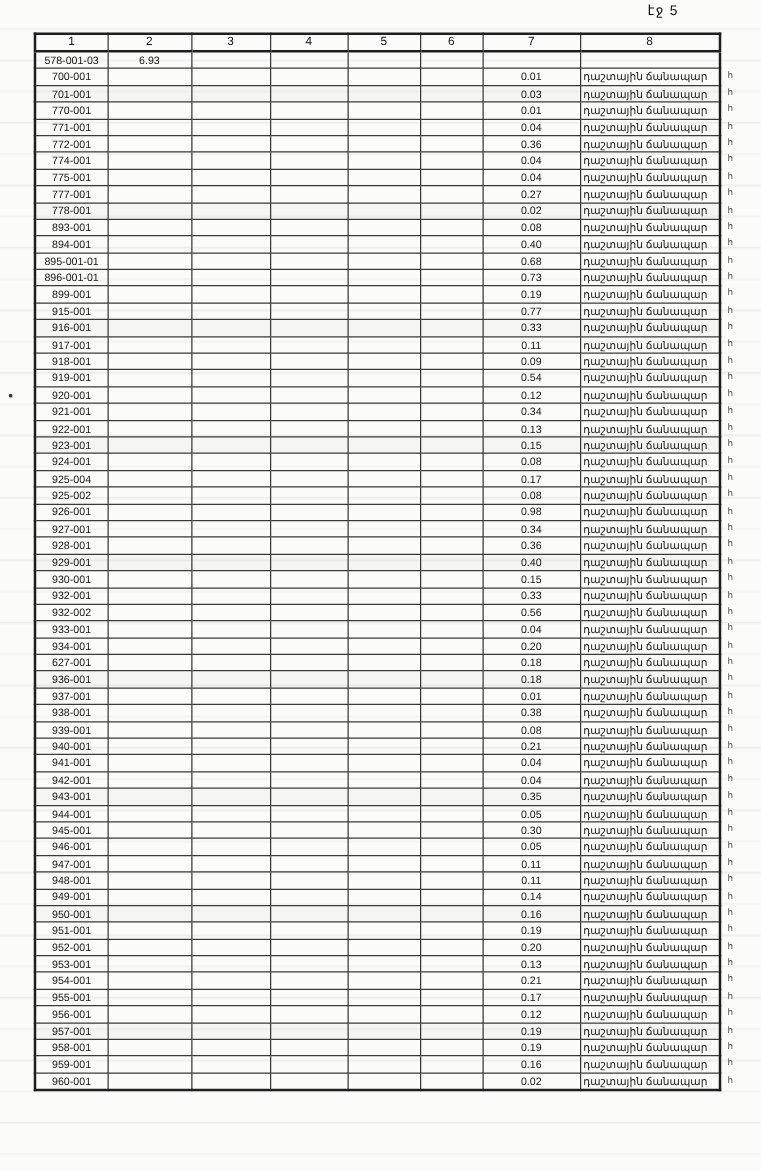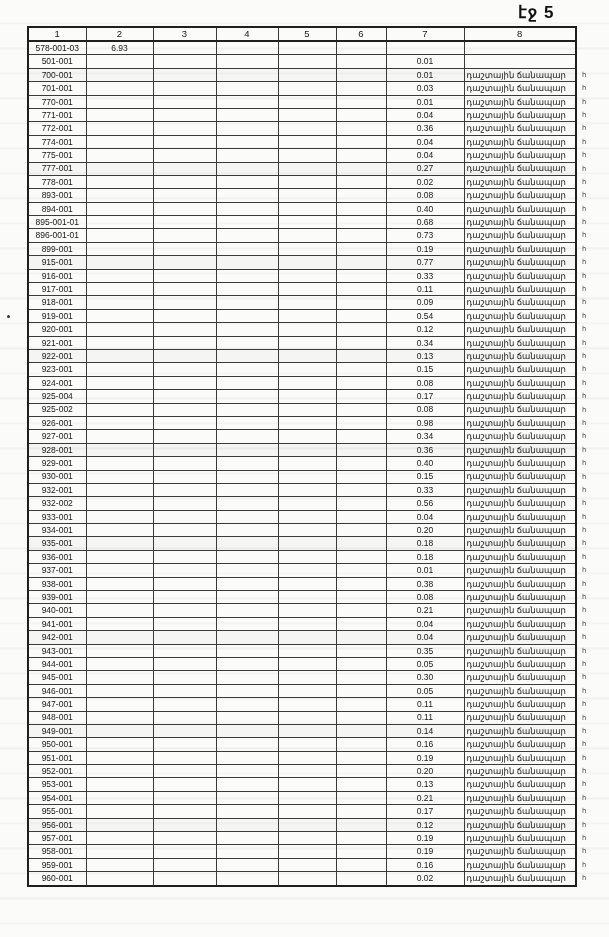--- a/index.html
+++ b/index.html
@@ -18,21 +18,21 @@
     background:
       repeating-linear-gradient(180deg,
         rgba(0,0,0,0.000) 0px, rgba(0,0,0,0.000) 22px,
         rgba(0,0,0,0.035) 23px, rgba(0,0,0,0.000) 25px,
         rgba(0,0,0,0.000) 47px, rgba(0,0,0,0.055) 48px,
         rgba(0,0,0,0.000) 50px);
     mix-blend-mode:multiply;
   }
   .page-label{
     position:absolute;top:2px;left:518px;
-    font-size:17px;font-weight:bold;letter-spacing:1px;color:#111;
+    font-size:11px;font-weight:normal;letter-spacing:1px;color:#111;
   }
   .stray-dot{
     position:absolute;left:7px;top:315px;width:3px;height:3px;border-radius:50%;
     background:#333;
   }
   table.doc{
     position:absolute;left:27px;top:26px;
     width:548px;
     border-collapse:collapse;
     table-layout:fixed;
@@ -112,65 +112,55 @@
     <td class="c1">578-001-03</td>
     <td class="c2">6.93</td>
     <td class="c3"></td>
     <td class="c4"></td>
     <td class="c5"></td>
     <td class="c6"></td>
     <td class="c7"></td>
     <td class="c8"></td>
   </tr>
 
-  <tr>
-    <td class="c1">501-001</td>
+
+  <tr>
+    <td class="c1">700-001</td>
     <td class="c2"></td>
     <td class="c3"></td>
     <td class="c4"></td>
     <td class="c5"></td>
     <td class="c6"></td>
     <td class="c7">0.01</td>
-    <td class="c8"></td>
-  </tr>
-
-  <tr>
-    <td class="c1">700-001</td>
+    <td class="c8"><span>դաշտային ճանապար</span><span class="overflow-letter">հ</span></td>
+  </tr>
+
+  <tr>
+    <td class="c1">701-001</td>
+    <td class="c2"></td>
+    <td class="c3"></td>
+    <td class="c4"></td>
+    <td class="c5"></td>
+    <td class="c6"></td>
+    <td class="c7">0.03</td>
+    <td class="c8"><span>դաշտային ճանապար</span><span class="overflow-letter">հ</span></td>
+  </tr>
+
+  <tr>
+    <td class="c1">770-001</td>
     <td class="c2"></td>
     <td class="c3"></td>
     <td class="c4"></td>
     <td class="c5"></td>
     <td class="c6"></td>
     <td class="c7">0.01</td>
     <td class="c8"><span>դաշտային ճանապար</span><span class="overflow-letter">հ</span></td>
   </tr>
 
   <tr>
-    <td class="c1">701-001</td>
-    <td class="c2"></td>
-    <td class="c3"></td>
-    <td class="c4"></td>
-    <td class="c5"></td>
-    <td class="c6"></td>
-    <td class="c7">0.03</td>
-    <td class="c8"><span>դաշտային ճանապար</span><span class="overflow-letter">հ</span></td>
-  </tr>
-
-  <tr>
-    <td class="c1">770-001</td>
-    <td class="c2"></td>
-    <td class="c3"></td>
-    <td class="c4"></td>
-    <td class="c5"></td>
-    <td class="c6"></td>
-    <td class="c7">0.01</td>
-    <td class="c8"><span>դաշտային ճանապար</span><span class="overflow-letter">հ</span></td>
-  </tr>
-
-  <tr>
     <td class="c1">771-001</td>
     <td class="c2"></td>
     <td class="c3"></td>
     <td class="c4"></td>
     <td class="c5"></td>
     <td class="c6"></td>
     <td class="c7">0.04</td>
     <td class="c8"><span>դաշտային ճանապար</span><span class="overflow-letter">հ</span></td>
   </tr>
 
@@ -510,21 +500,21 @@
     <td class="c2"></td>
     <td class="c3"></td>
     <td class="c4"></td>
     <td class="c5"></td>
     <td class="c6"></td>
     <td class="c7">0.20</td>
     <td class="c8"><span>դաշտային ճանապար</span><span class="overflow-letter">հ</span></td>
   </tr>
 
   <tr>
-    <td class="c1">935-001</td>
+    <td class="c1">627-001</td>
     <td class="c2"></td>
     <td class="c3"></td>
     <td class="c4"></td>
     <td class="c5"></td>
     <td class="c6"></td>
     <td class="c7">0.18</td>
     <td class="c8"><span>դաշտային ճանապար</span><span class="overflow-letter">հ</span></td>
   </tr>
 
   <tr>

